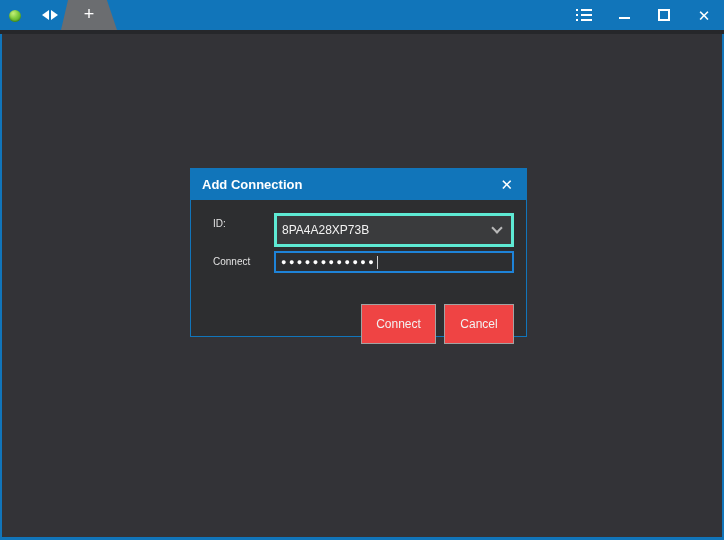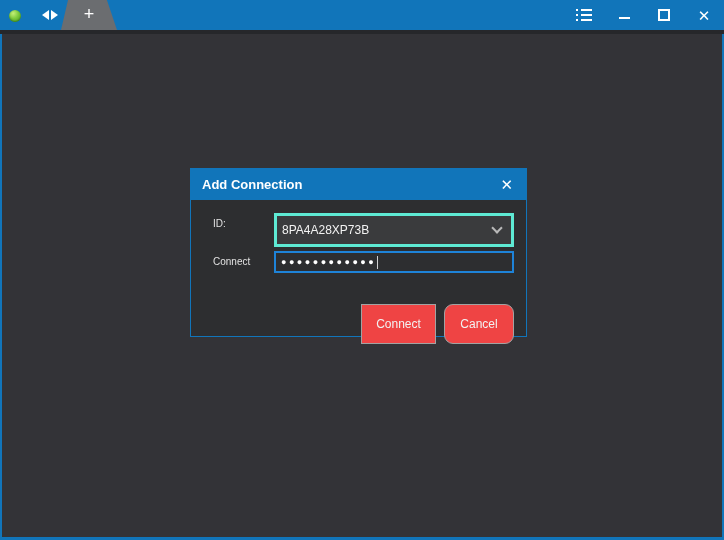--- a/index.html
+++ b/index.html
@@ -71,21 +71,21 @@
   .pwd-input { position:absolute; left:83px; width:240px; height:22px;
                background:#2d2e30; border:2px solid #1e83d8;
                display:flex; align-items:center; padding-left:5px; cursor:text; }
   .pwd-dots { color:#fff; font-size:9px; letter-spacing:2.5px; line-height:10px; }
   .caret { width:1px; height:13px; background:#cfcfcf; margin-left:1px; }
 
   .btn { position:absolute; height:40px; background:#ef4444;
          border:1px solid #a2a2a2; color:#f2f2f2; font-size:12px;
          font-family:"Liberation Sans", sans-serif; cursor:pointer; }
   .btn-connect { left:170px; width:75px; }
-  .btn-cancel  { left:253px; width:70px;border-radius:9px; }
+  .btn-cancel  { left:253px; width:70px; }
 </style>
 </head>
 <body>
 
 <div class="window">
 
   <div class="titlebar">
     <div class="status-ball"></div>
 
     <div class="session-icon">

